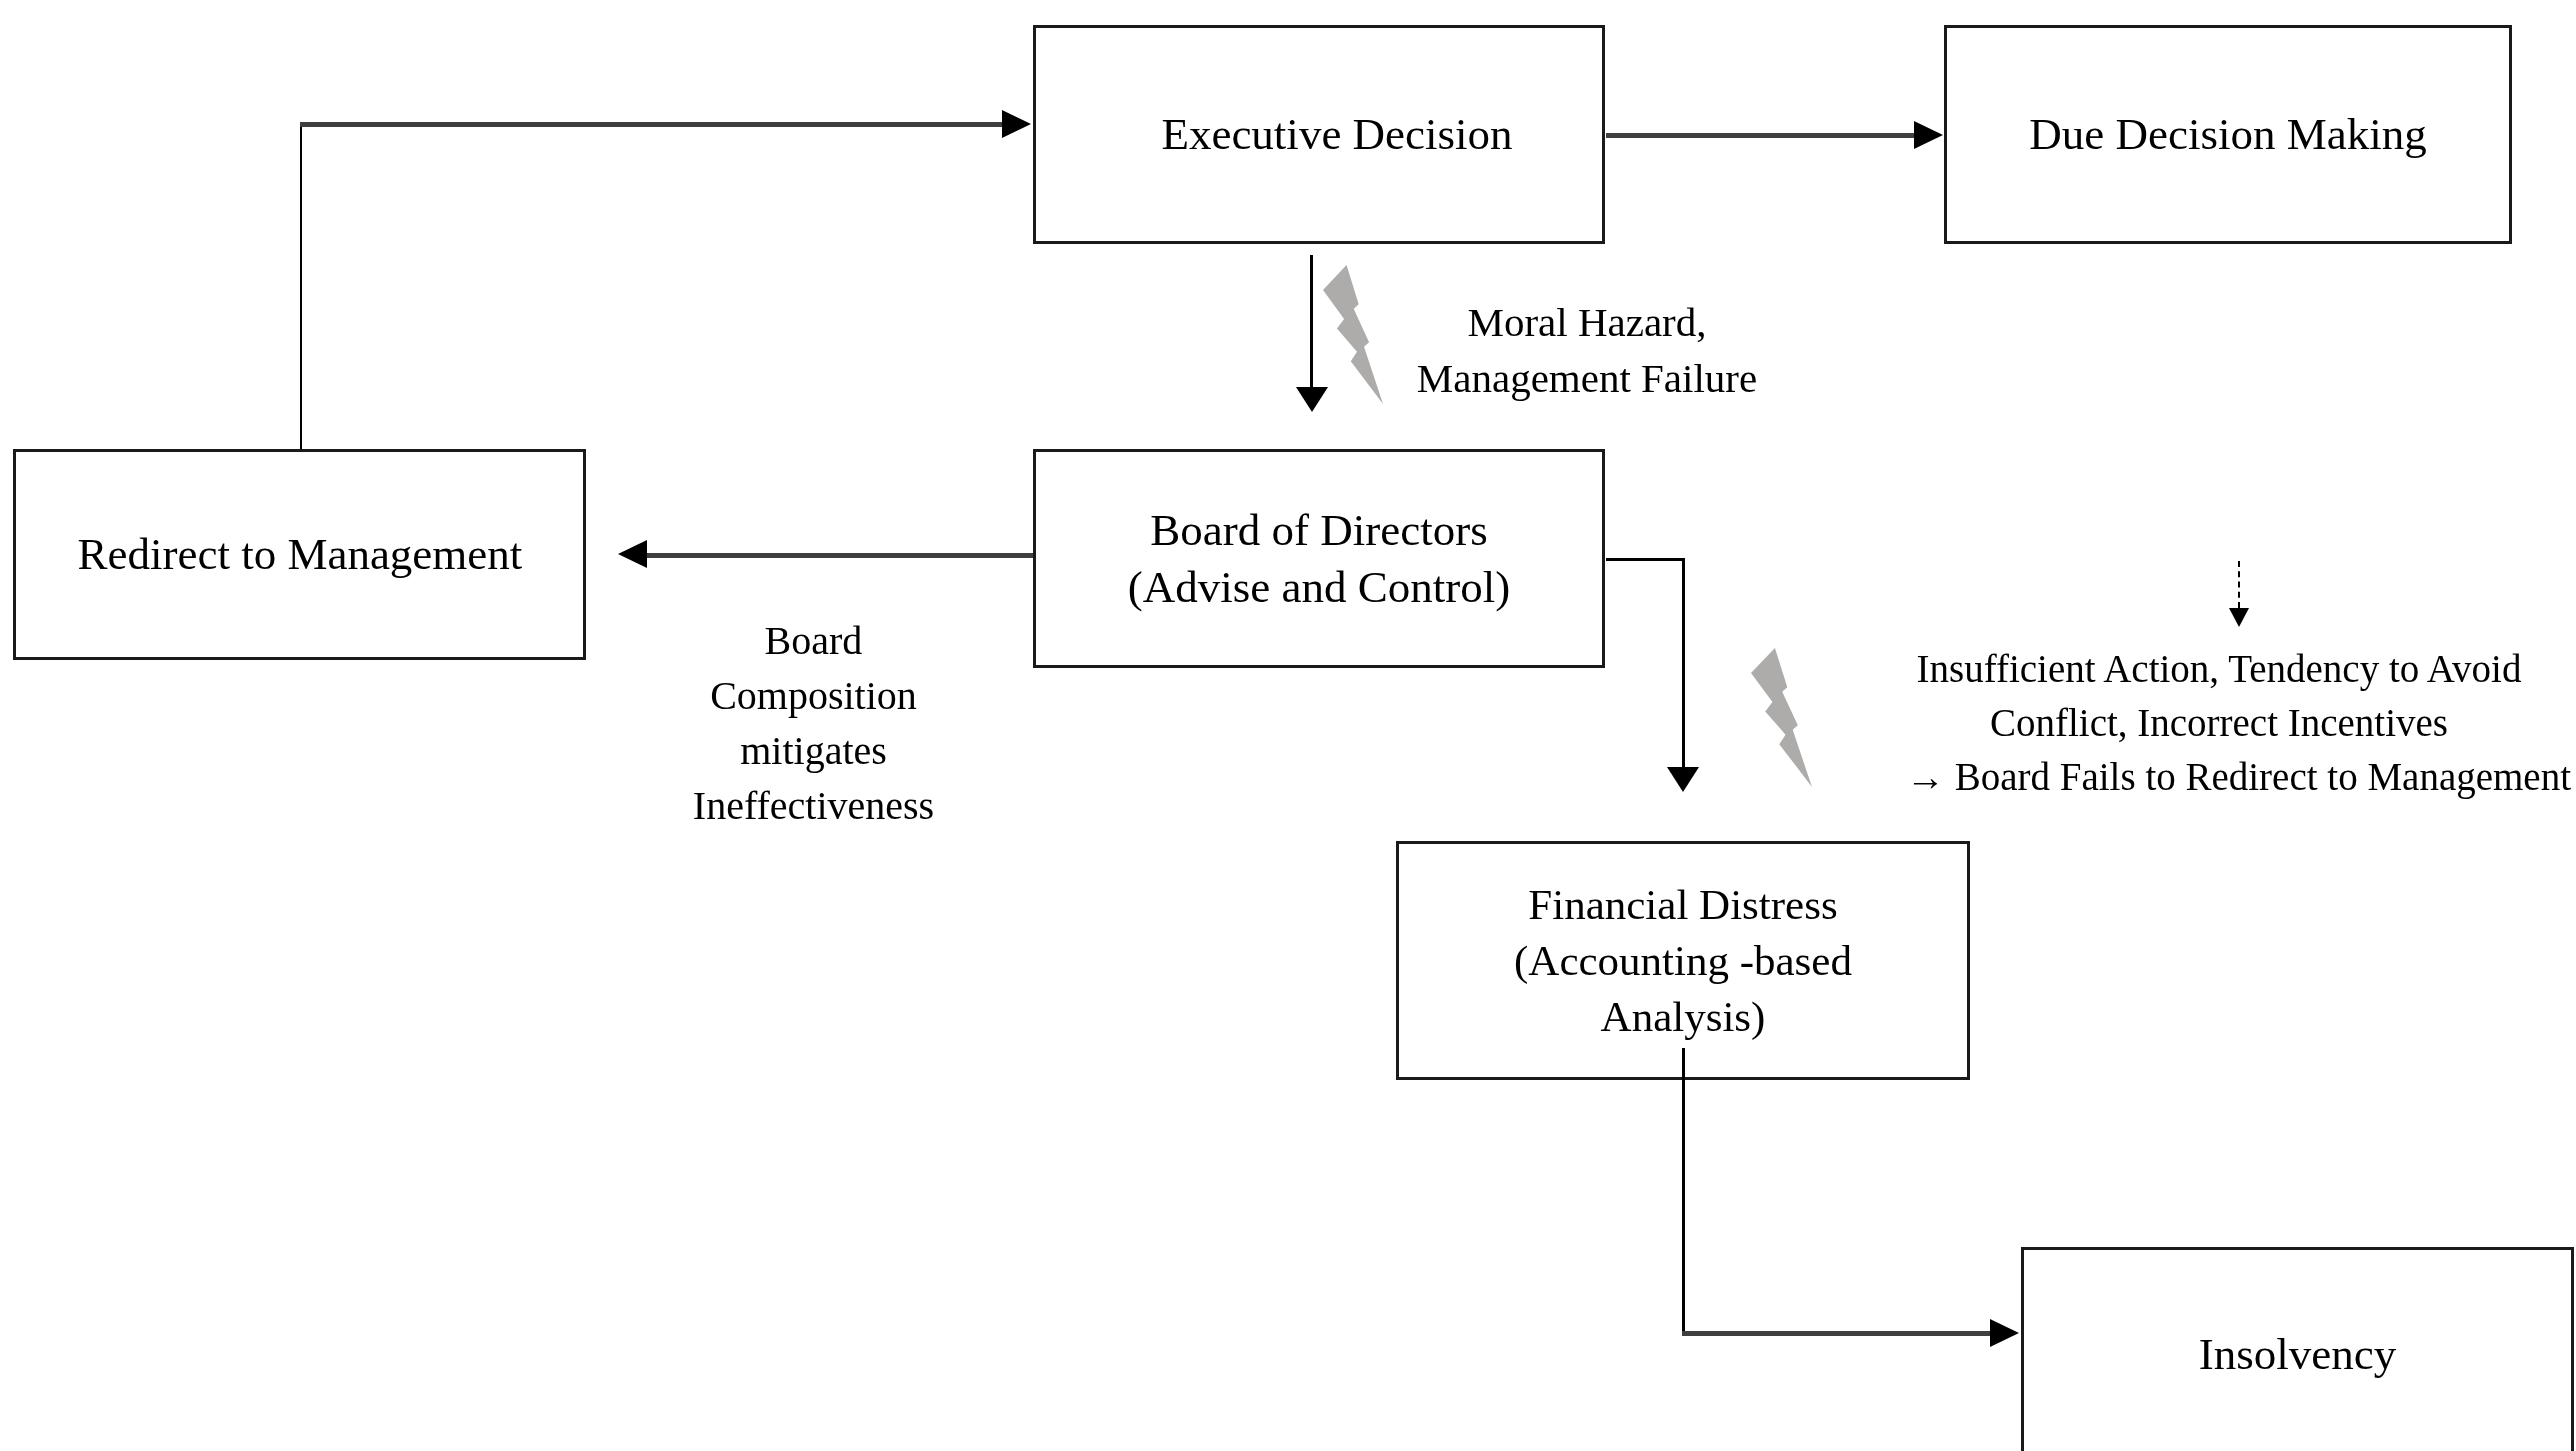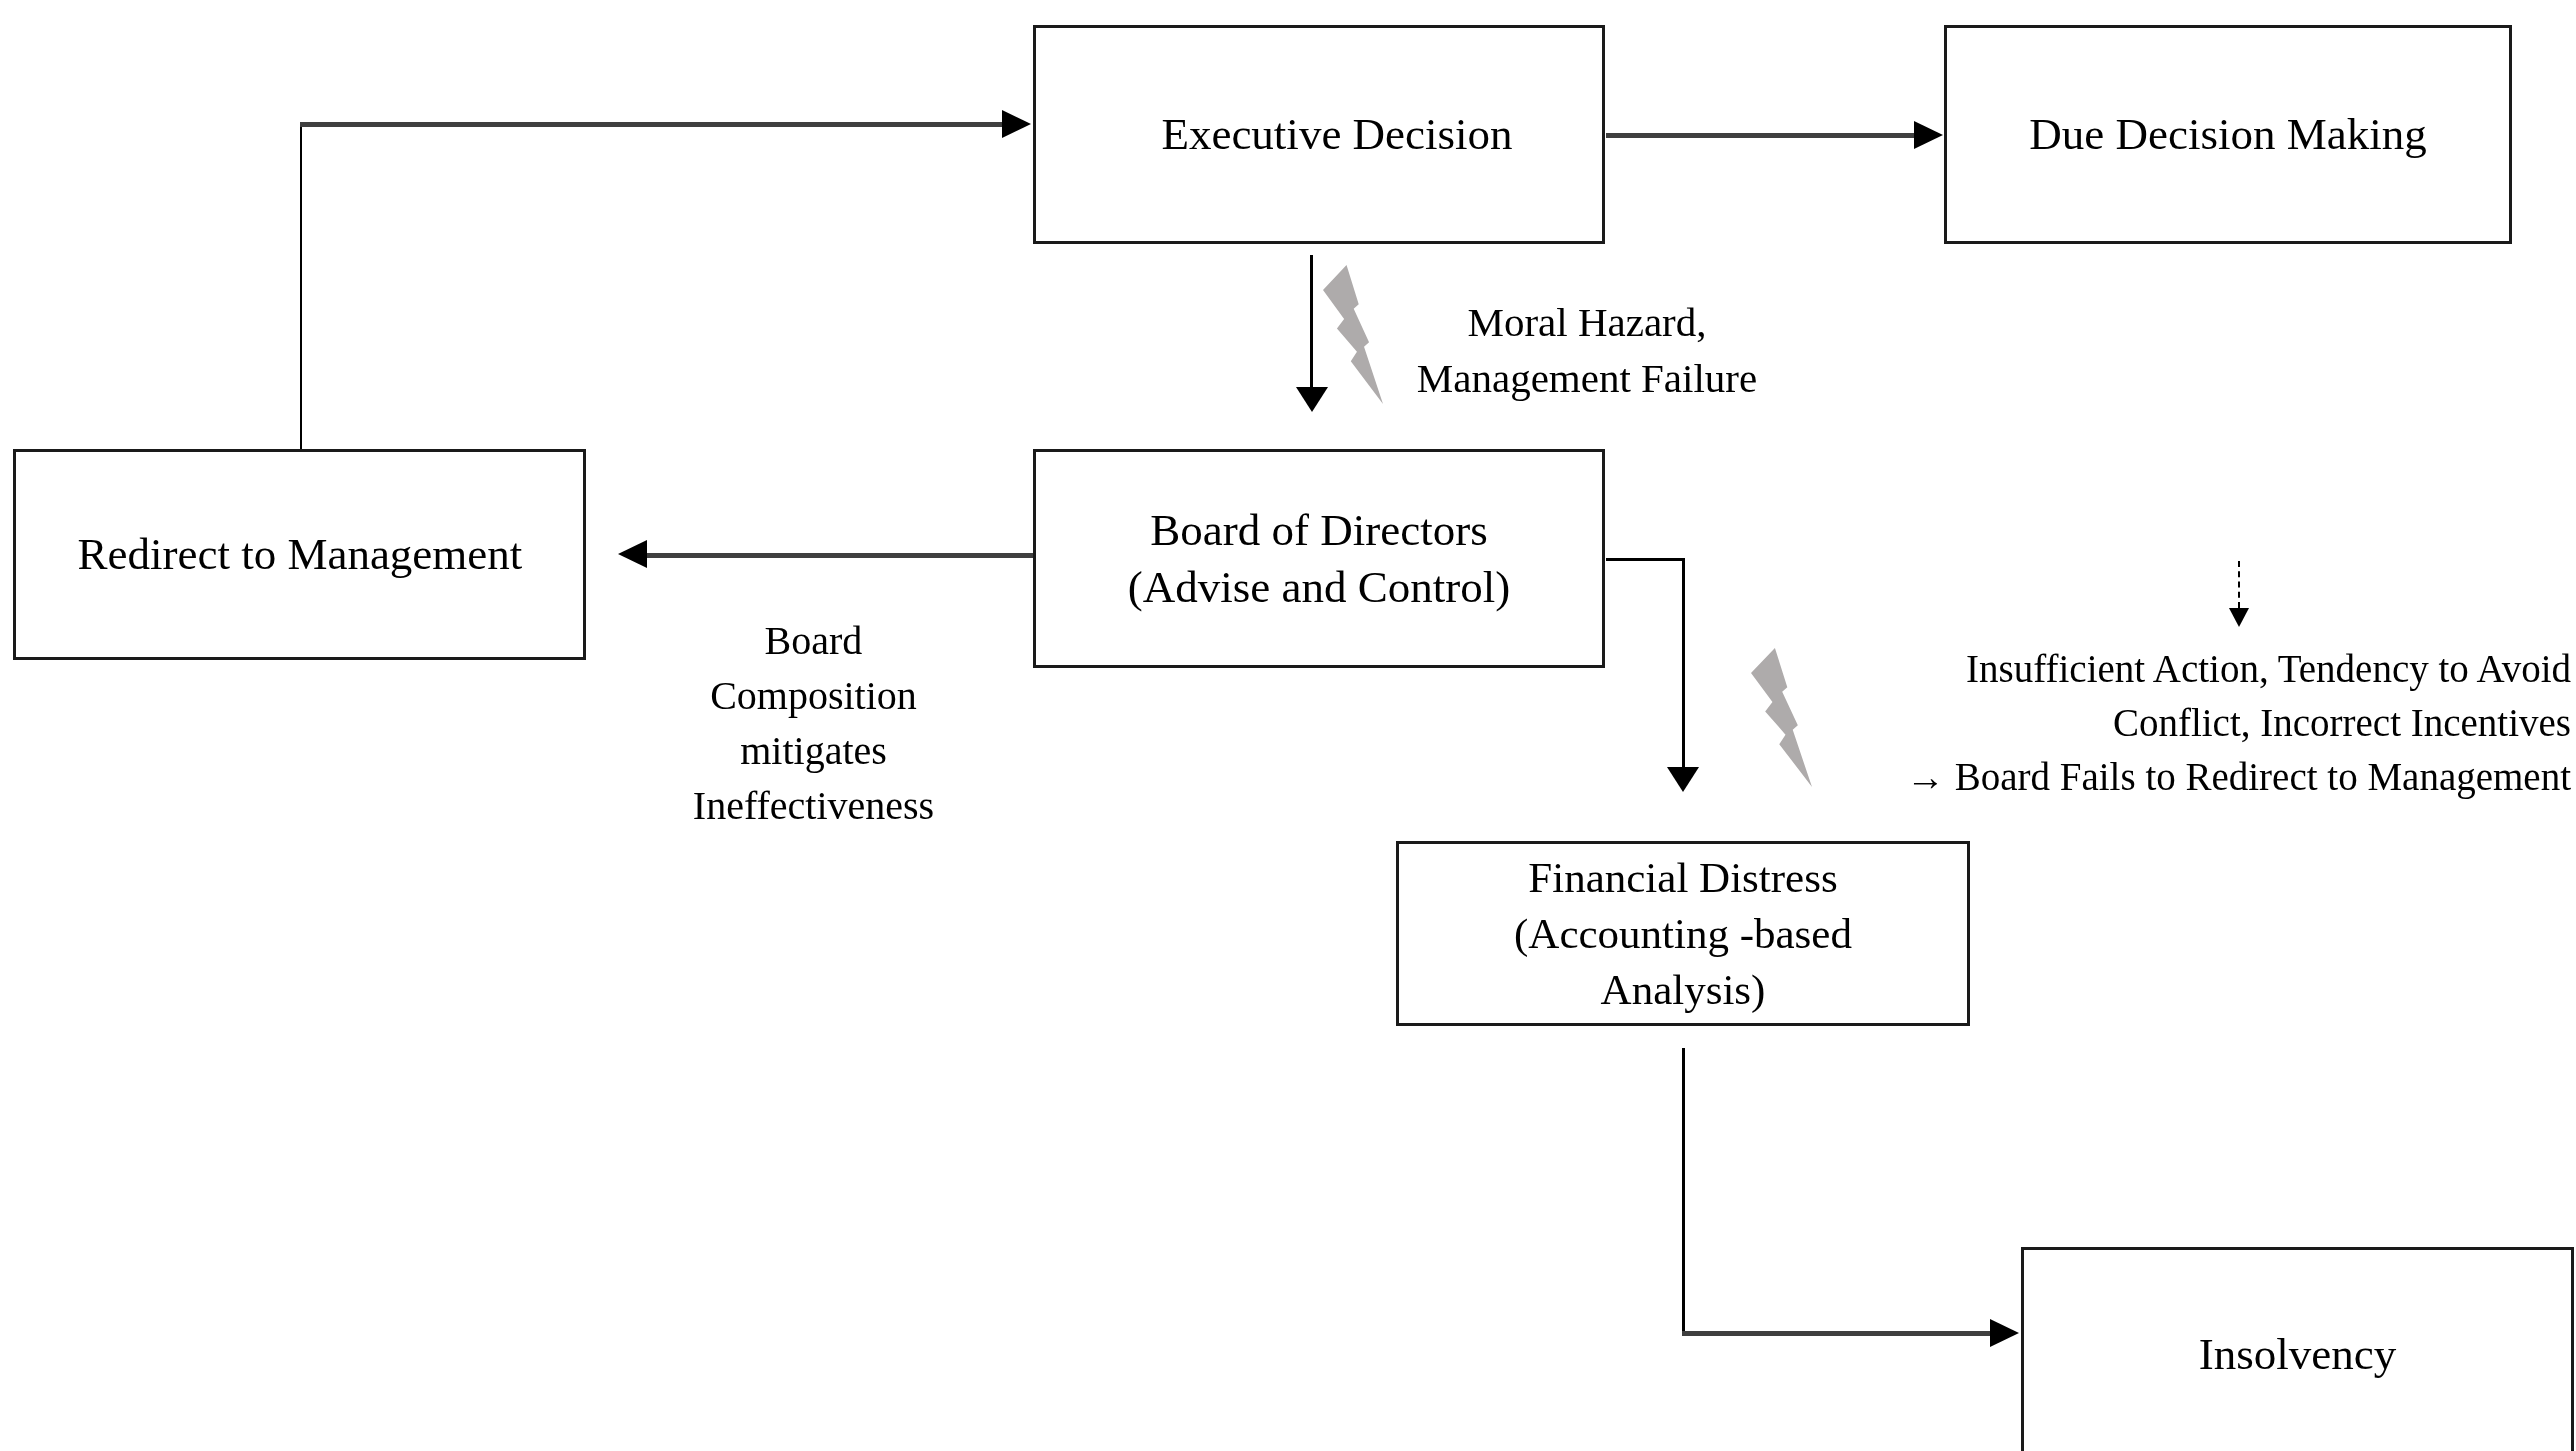--- a/index.html
+++ b/index.html
@@ -62,40 +62,40 @@
   }
   .note {
     position: absolute;
     text-align: center;
     white-space: pre-line;
     font-size: 41px;
     line-height: 56px;
   }
   .note.mitig { font-size: 40px; line-height: 55px; }
   .insuff-block { position: absolute; font-size: 39px; line-height: 54px; }
-  .insuff-block .line { text-align: right; }
+  .insuff-block .line { text-align: center; }
   .insuff-block .line.left { text-align: right; }
   .bolt { position: absolute; }
 </style>
 </head>
 <body>
 
 <div class="canvas">
 
   <div class="box" style="left:1033px; top:25px; width:572px; height:219px;padding-left:36px;">Executive Decision</div>
 
   <div class="box" style="left:1944px; top:25px; width:568px; height:219px;">Due Decision Making</div>
 
   <div class="box" style="left:13.4px; top:449px; width:573px; height:211px;">Redirect to Management</div>
 
   <div class="box" style="left:1033px; top:449px; width:572px; height:219px;">Board of Directors
 (Advise and Control)</div>
 
 
-  <div class="box" style="left:1396px; top:841px; width:574px; height:185px; font-size:43px; line-height:56px;">Financial Distress
+  <div class="box" style="left:1396px; top:841px; width:574px; height:239px; font-size:43px; line-height:56px;">Financial Distress
 (Accounting -based
 Analysis)</div>
 
   <div class="box" style="left:2021px; top:1215px; width:553px; height:215px;margin-top:32px;">Insolvency</div>
 
   <div class="vline" style="left:300px; top:124px; width:1.9px; height:325px;"></div>
   <div class="hline" style="left:300px; top:122px; width:704px; height:5.1px;"></div>
   <div class="arr-right" style="left:1002px; top:110px;"></div>
 
   <div class="hline" style="left:1606px; top:133px; width:309px; height:5.1px;"></div>

